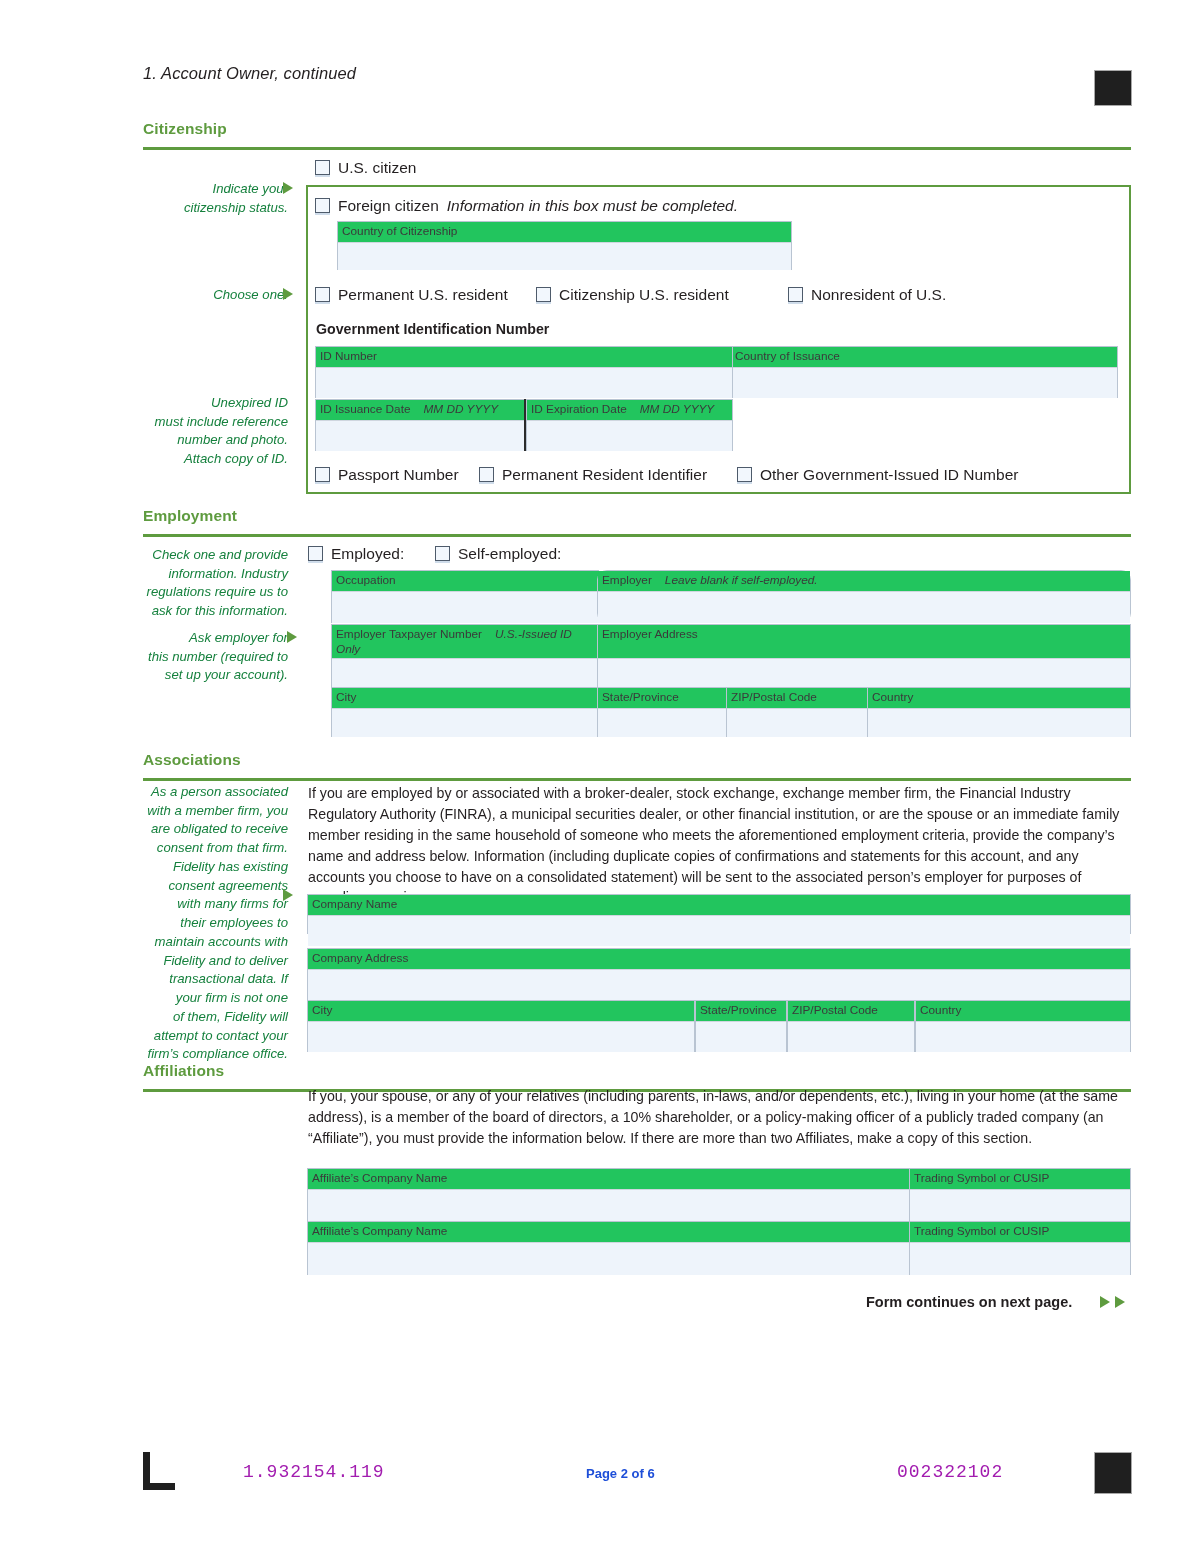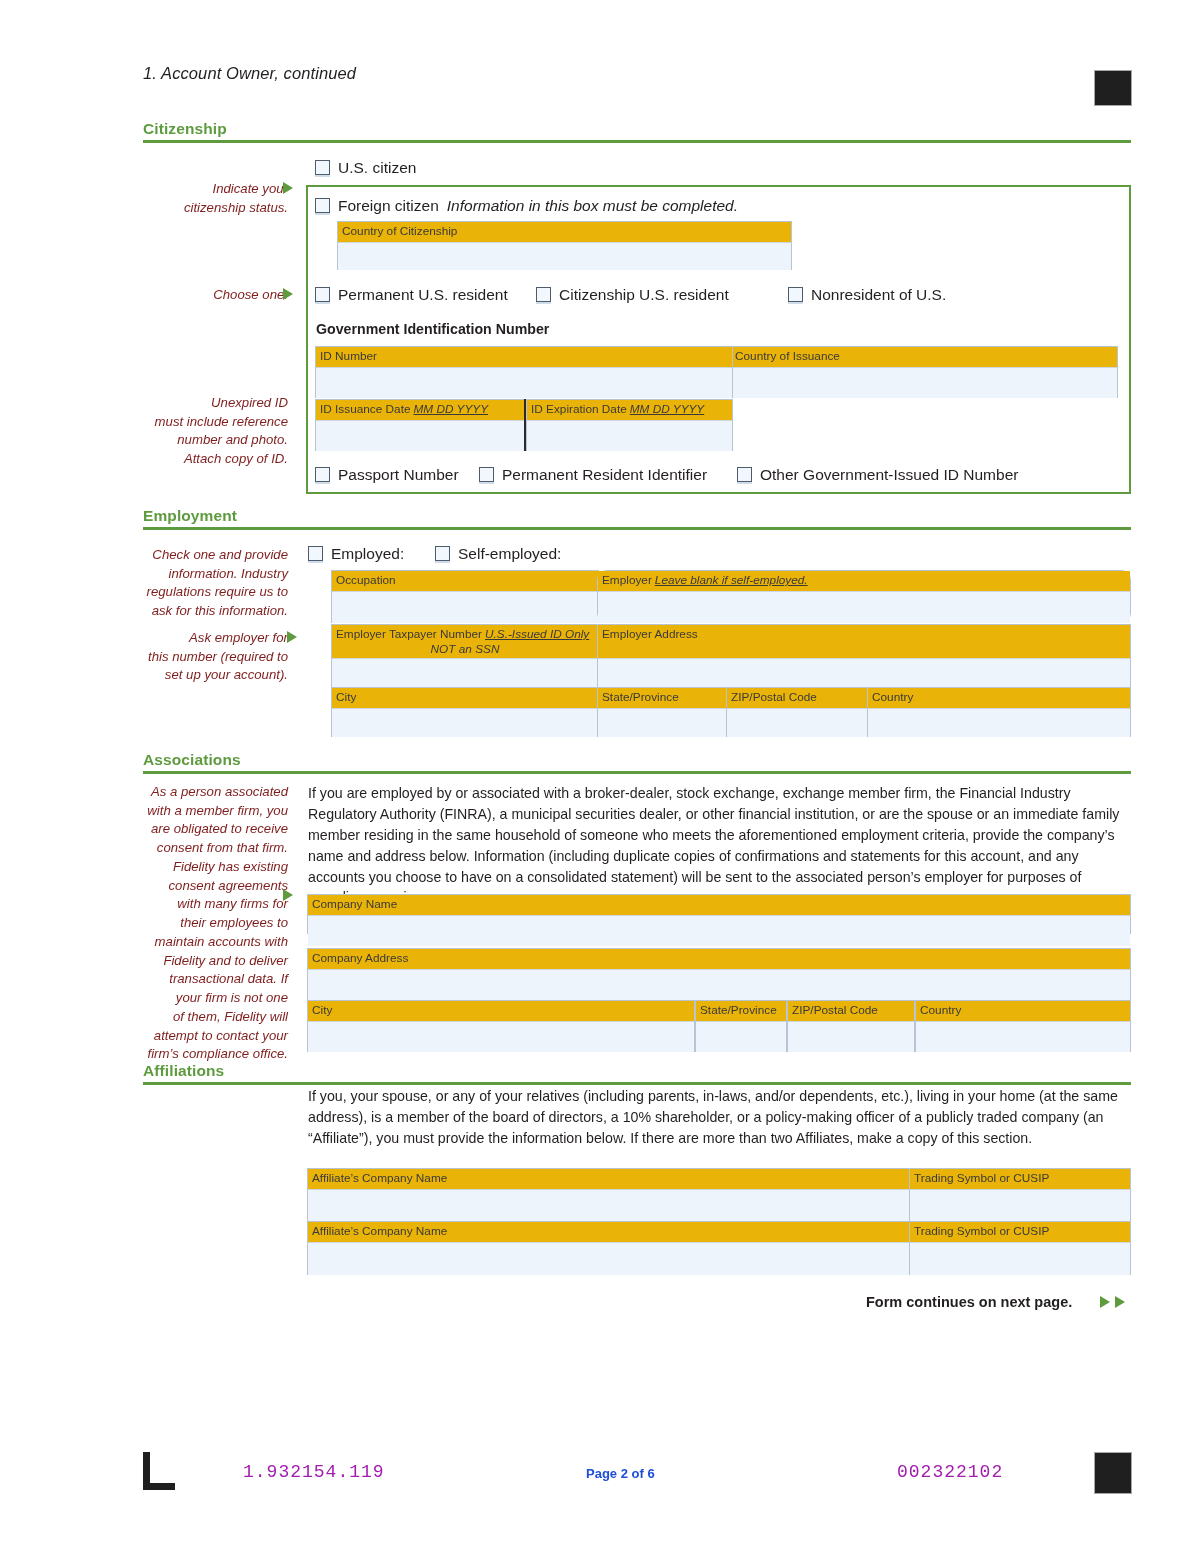--- a/index.html
+++ b/index.html
@@ -52,36 +52,36 @@
     position: absolute;
     left: 143px;
     width: 988px;
   }
   .section-head .label {
     font-size: 15.5px;
     font-weight: bold;
     color: #5e9b3f;
     letter-spacing: .1px;
     line-height: 1.1;
-    padding-bottom: 3px;
+    padding-bottom: 10px;
   }
   .section-head .rule {
     height: 3px;
     background: #5e9b3f;
     width: 100%;
   }
 
   
   .margin-note {
     position: absolute;
     text-align: right;
     font-style: italic;
     font-size: 13.2px;
     line-height: 1.42;
-    color: #7f1d1d;
+    color: #15803d;
   }
   .tri-abs {
     position: absolute;
     width: 0; height: 0;
     border-left: 10px solid #5e9b3f;
     border-top: 6.5px solid transparent;
     border-bottom: 6.5px solid transparent;
   }
 
   
@@ -112,33 +112,32 @@
   }
 
   
   .fld {
     position: absolute;
     box-sizing: border-box;
     border: 1px solid #b9c4d2;
     background: #eef4fb;
   }
   .fld .cap {
-    background: #eab308;
+    background: #22c55e;
     color: #3a3a3a;
     font-size: 11.8px;
     padding: 2px 4px 3px 4px;
     line-height: 1.25;
     border-bottom: 1px solid #cfd6df;
     white-space: nowrap;
     overflow: hidden;
   }
   .fld .cap .hint {
     font-style: italic;
-    margin-left: 3px;
-    text-decoration: underline;
+    margin-left: 13px;
   }
   .fld .cap .hint2 {
     font-style: italic;
     display: block;
     text-align: center;
     margin-left: 0;
   }
   .fld .body { background: #eef4fb; }
 
   .subhead {

